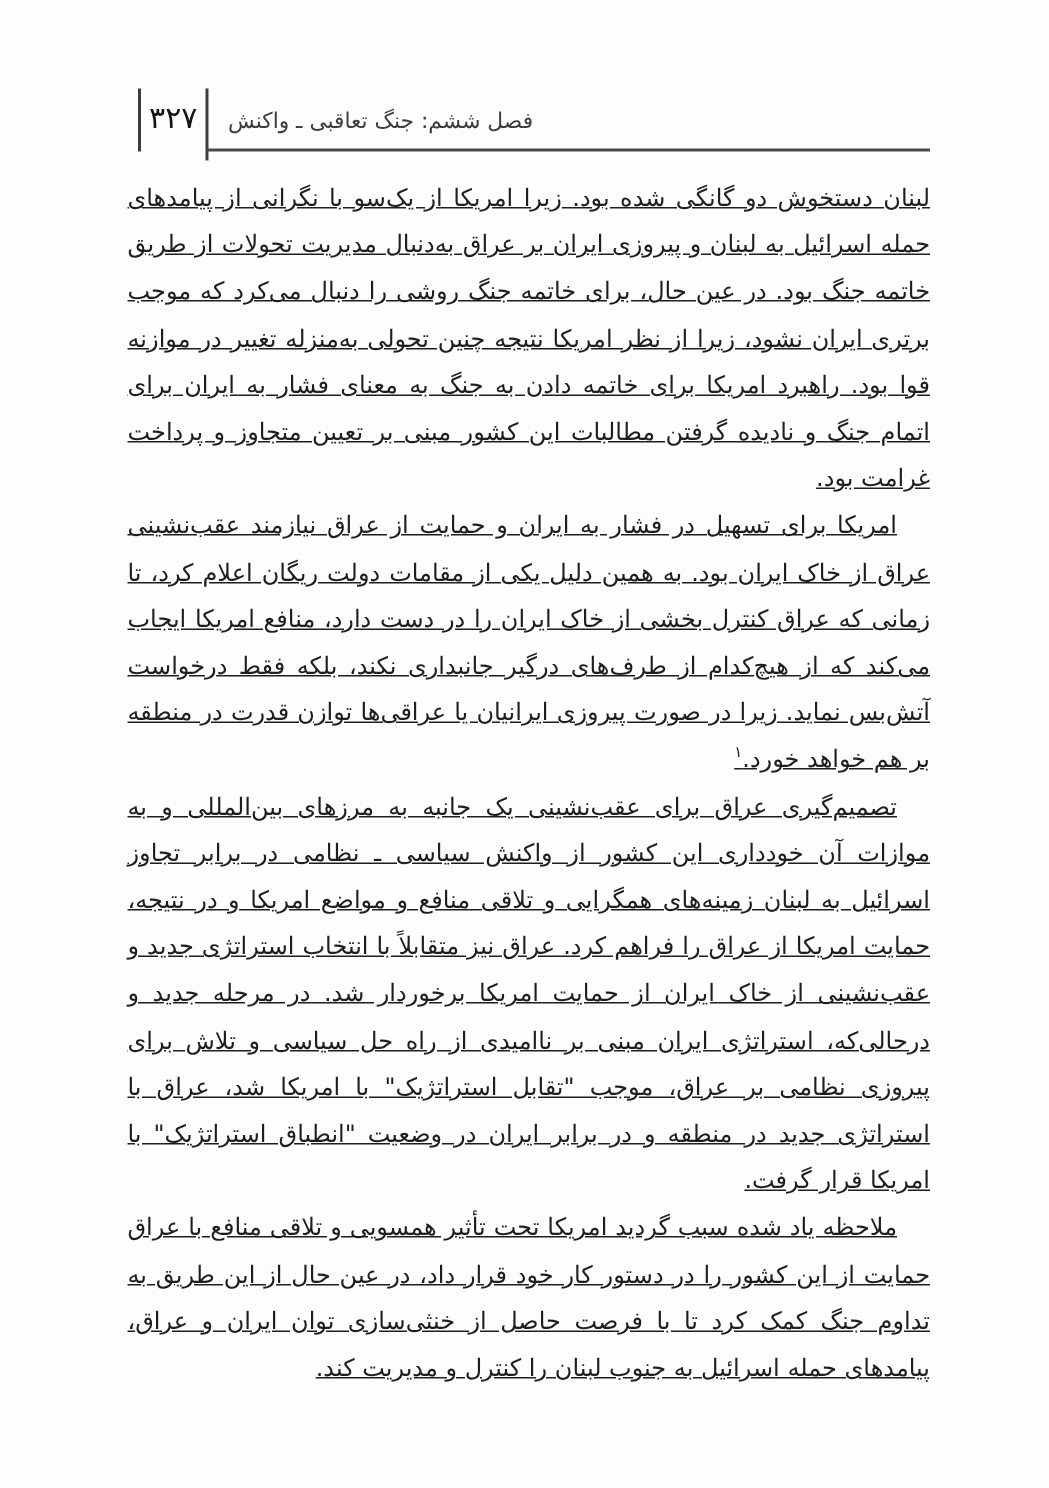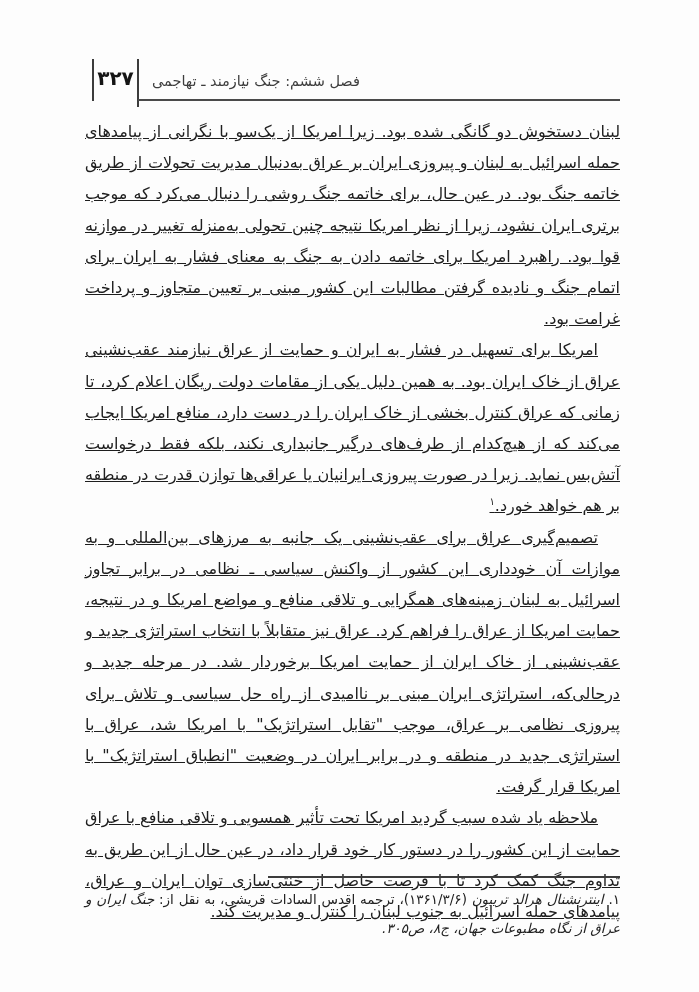--- a/index.html
+++ b/index.html
@@ -25,21 +25,21 @@
   }
   .vbar-outer { left: 92px; top: 59px; height: 42px; }
   .vbar-inner { left: 137px; top: 59px; height: 48px; }
   .page-number {
     position: absolute;
     left: 95px;
     top: 66px;
     width: 41px;
     text-align: center;
     font-size: 20px;
-    font-weight: bold;
+    font-weight: normal;
     color: #151515;
     direction: rtl;
   }
   .chapter-title {
     position: absolute;
     left: 152px;
     top: 73px;
     font-size: 14.5px;
     color: #3d3d3d;
     white-space: nowrap;
@@ -97,29 +97,25 @@
 </style>
 </head>
 <body>
 
 <div class="page">
 
   <div>
     <span class="header-vbar vbar-outer"></span>
     <span class="page-number">۳۲۷</span>
     <span class="header-vbar vbar-inner"></span>
-    <span class="chapter-title">فصل ششم: جنگ نیازمند ـ تهاجمی</span>
+    <span class="chapter-title">فصل ششم: جنگ تعاقبی ـ واکنش</span>
     <span class="header-rule"></span>
   </div>
 
   <div class="body-text">
     <p class="para"><span>لبنان دستخوش دو گانگی شده بود. زیرا امریکا از یک‌سو با نگرانی از پیامدهای حمله اسرائیل به لبنان و پیروزی ایران بر عراق به‌دنبال مدیریت تحولات از طریق خاتمه جنگ بود. در عین حال، برای خاتمه جنگ روشی را دنبال می‌کرد که موجب برتری ایران نشود، زیرا از نظر امریکا نتیجه چنین تحولی به‌منزله تغییر در موازنه قوا بود. راهبرد امریکا برای خاتمه دادن به جنگ به معنای فشار به ایران برای اتمام جنگ و نادیده گرفتن مطالبات این کشور مبنی بر تعیین متجاوز و پرداخت غرامت بود.</span></p>
     <p class="para indent"><span>امریکا برای تسهیل در فشار به ایران و حمایت از عراق نیازمند عقب‌نشینی عراق از خاک ایران بود. به همین دلیل یکی از مقامات دولت ریگان اعلام کرد، تا زمانی که عراق کنترل بخشی از خاک ایران را در دست دارد، منافع امریکا ایجاب می‌کند که از هیچ‌کدام از طرف‌های درگیر جانبداری نکند، بلکه فقط درخواست آتش‌بس نماید. زیرا در صورت پیروزی ایرانیان یا عراقی‌ها توازن قدرت در منطقه بر هم خواهد خورد.</span><sup class="fn-marker">۱</sup></p>
     <p class="para indent"><span>تصمیم‌گیری عراق برای عقب‌نشینی یک جانبه به مرزهای بین‌المللی و به موازات آن خودداری این کشور از واکنش سیاسی ـ نظامی در برابر تجاوز اسرائیل به لبنان زمینه‌های همگرایی و تلاقی منافع و مواضع امریکا و در نتیجه، حمایت امریکا از عراق را فراهم کرد. عراق نیز متقابلاً با انتخاب استراتژی جدید و عقب‌نشینی از خاک ایران از حمایت امریکا برخوردار شد. در مرحله جدید و درحالی‌که، استراتژی ایران مبنی بر ناامیدی از راه حل سیاسی و تلاش برای پیروزی نظامی بر عراق، موجب "تقابل استراتژیک" با امریکا شد، عراق با استراتژی جدید در منطقه و در برابر ایران در وضعیت "انطباق استراتژیک" با امریکا قرار گرفت.</span></p>
     <p class="para indent"><span>ملاحظه یاد شده سبب گردید امریکا تحت تأثیر همسویی و تلاقی منافع با عراق حمایت از این کشور را در دستور کار خود قرار داد، در عین حال از این طریق به تداوم جنگ کمک کرد تا با فرصت حاصل از خنثی‌سازی توان ایران و عراق، پیامدهای حمله اسرائیل به جنوب لبنان را کنترل و مدیریت کند.</span></p>
   </div>
 
-  <div class="footnote">
-    <div class="fn-rule"></div>
-    <p class="fn-text"><span>۱. </span><span class="it">اینترنشنال هرالد تریبون</span><span> (۱۳۶۱/۳/۶)، ترجمه اقدس السادات قریشی، به نقل از: </span><span class="it">جنگ ایران و عراق از نگاه مطبوعات جهان، ج۸، ص۳۰۵.</span></p>
-  </div>
 
 </div>
 
 </body></html>

